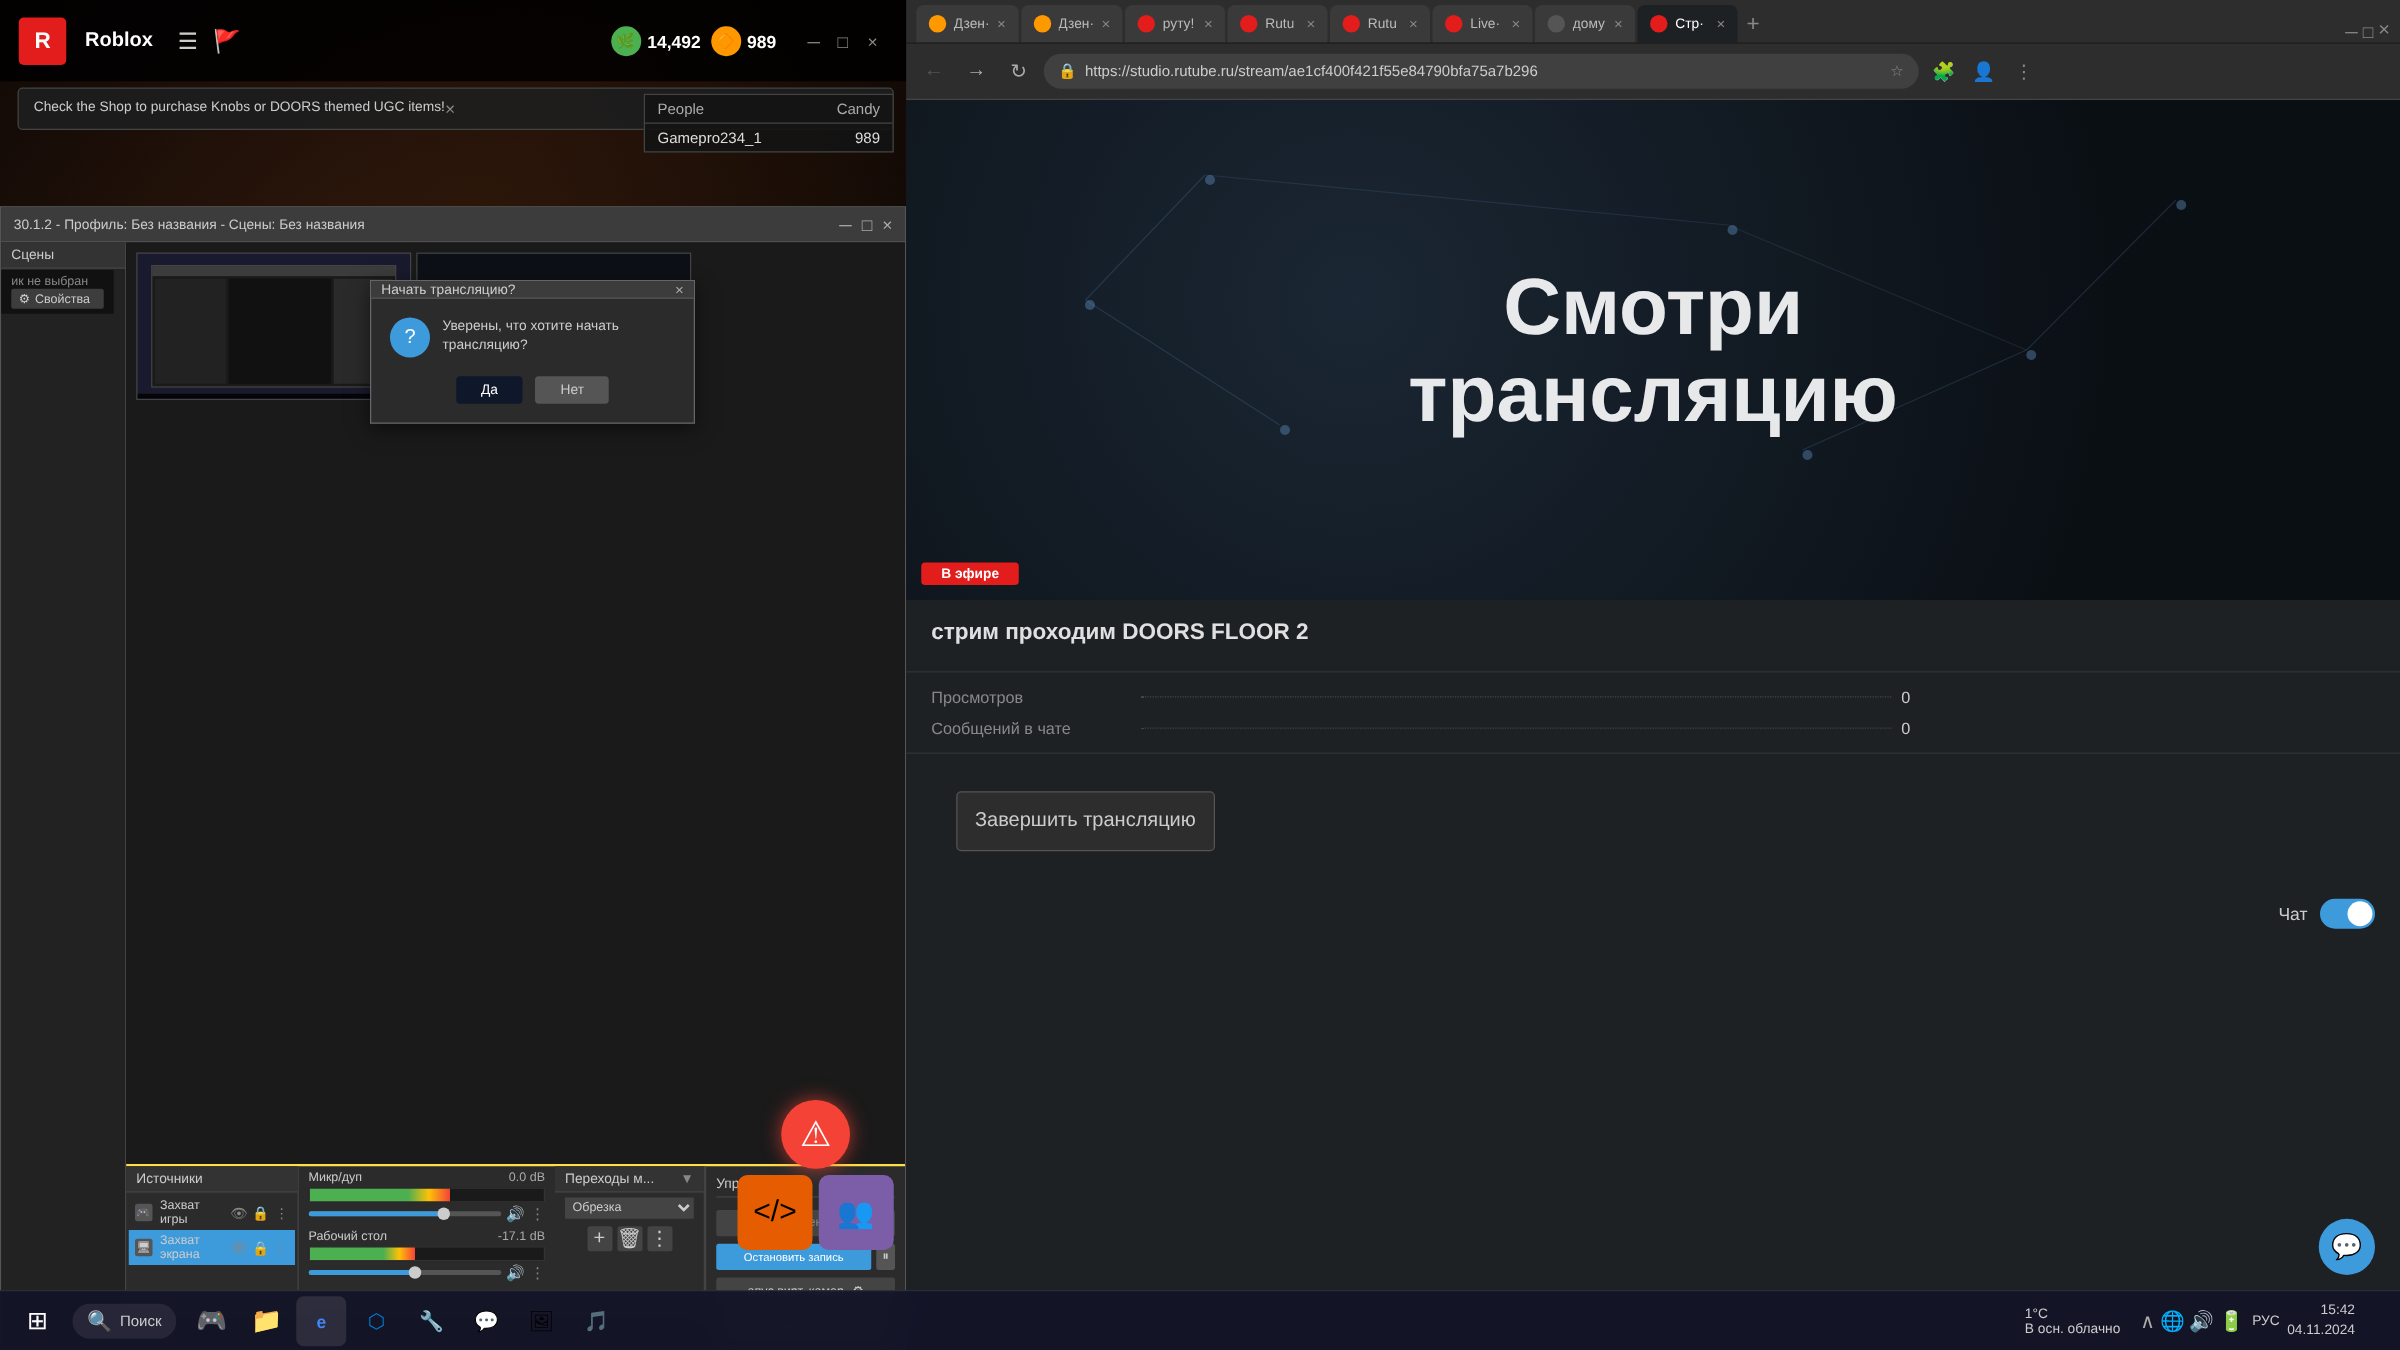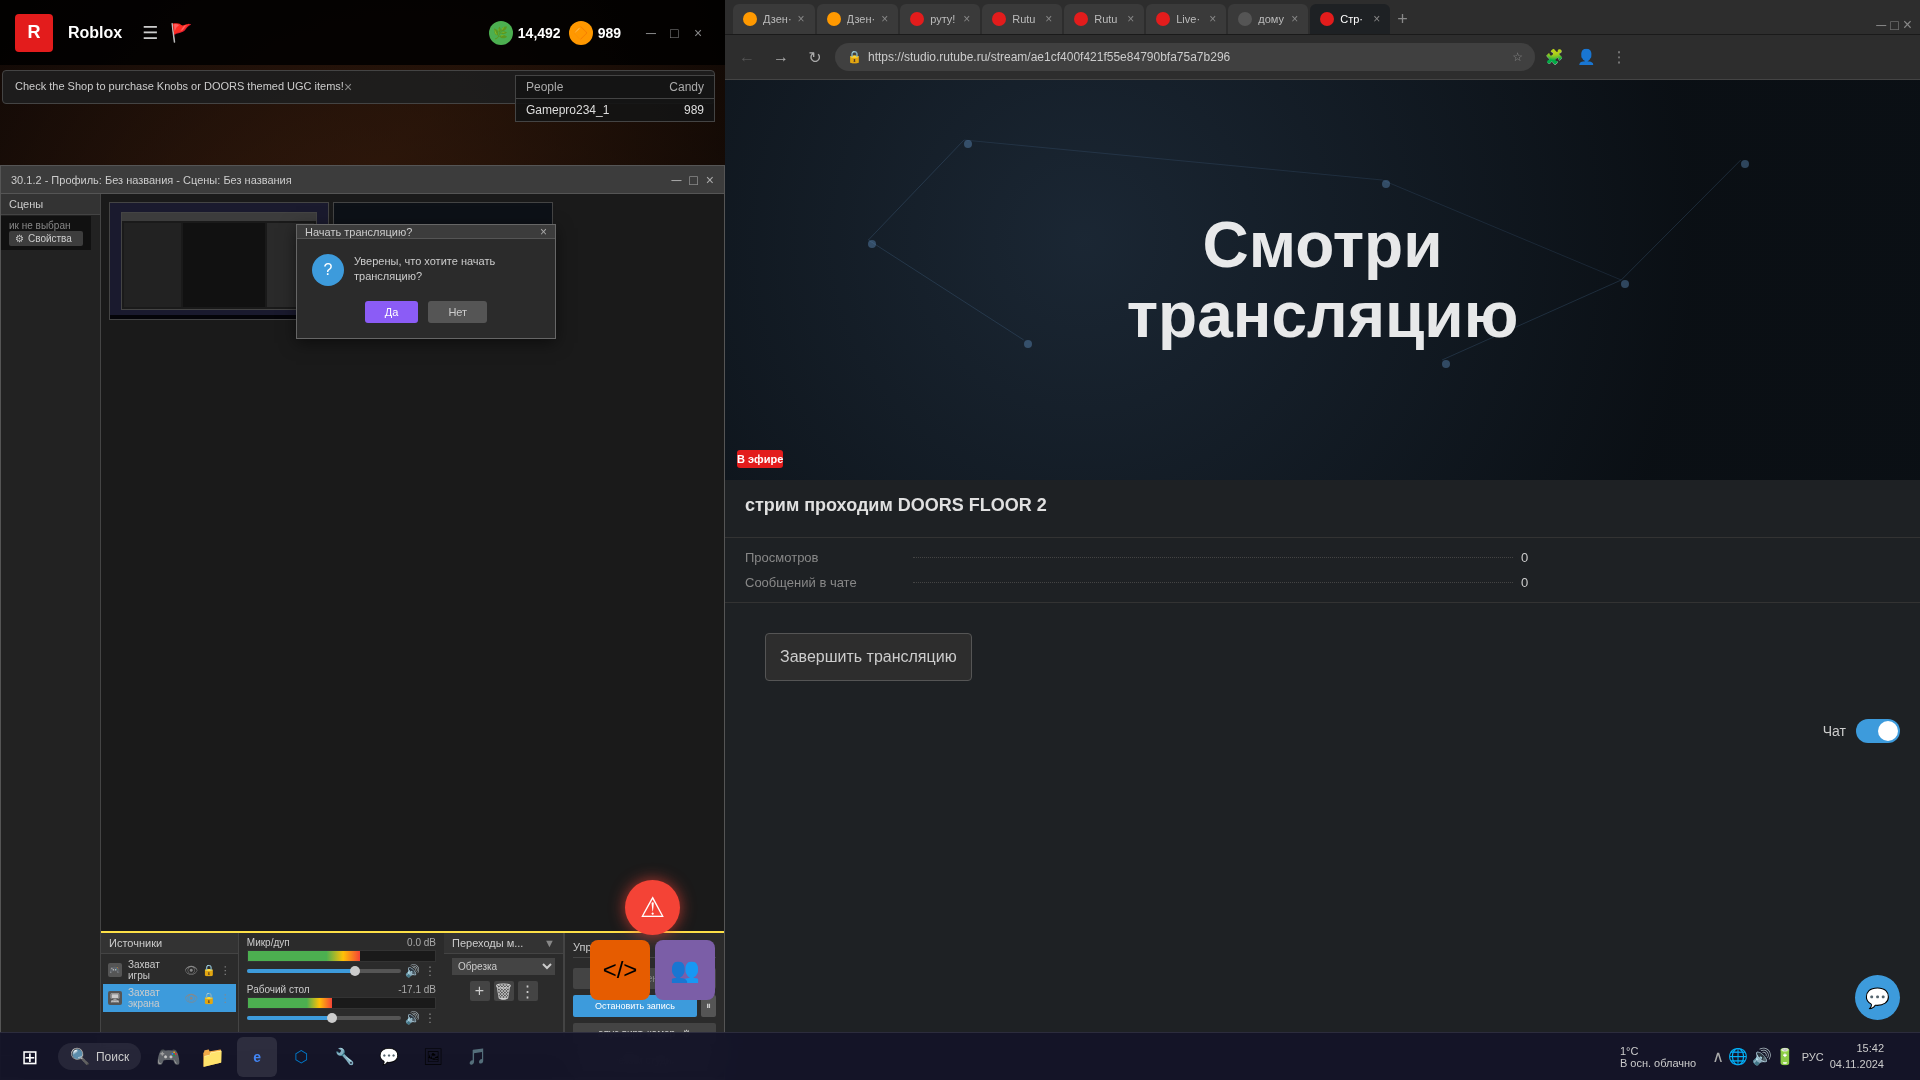--- a/index.html
+++ b/index.html
@@ -29,21 +29,21 @@
     .roblox-menu-icons { display: flex; gap: 12px; margin-left: 5px; }
     .roblox-menu-icon { color: #ccc; font-size: 18px; cursor: pointer; }
     .roblox-currency { display: flex; align-items: center; gap: 8px; margin-left: auto; }
     .currency-item { display: flex; align-items: center; gap: 5px; color: white; font-size: 14px; font-weight: 600; }
     .currency-icon { width: 24px; height: 24px; border-radius: 50%; display: flex; align-items: center; justify-content: center; font-size: 12px; }
     .robux-icon { background: #4CAF50; color: white; }
     .ticket-icon { background: #FF9800; color: white; }
 
     
     .roblox-banner {
-      position: absolute; top: 70px; left: 2px; right: 10px;
+      position: absolute; top: 70px; left: 14px; right: 10px;
       background: rgba(30,30,30,0.95); border: 1px solid #444; border-radius: 4px;
       padding: 8px 12px; z-index: 10; display: flex; align-items: flex-start;
     }
     .roblox-banner-text { color: #ccc; font-size: 11px; line-height: 1.4; max-width: 500px; }
     .roblox-banner-close { color: #888; font-size: 14px; cursor: pointer; }
 
     
     .people-candy-table {
       position: absolute; top: 75px; right: 10px; background: rgba(20,20,20,0.92);
       border: 1px solid #444; z-index: 10; min-width: 200px;
@@ -82,21 +82,21 @@
       background: #3c3c3c; height: 14px; display: flex; align-items: center; justify-content: space-between;
       padding: 0 8px; border-bottom: 1px solid #555;
     }
     .obs-dialog-title { color: #ccc; font-size: 11px; }
     .obs-dialog-close { color: #aaa; font-size: 12px; cursor: pointer; }
     .obs-dialog-content { padding: 15px; display: flex; gap: 10px; align-items: flex-start; }
     .obs-dialog-icon { width: 32px; height: 32px; background: #3d9bdc; border-radius: 50%; display: flex; align-items: center; justify-content: center; color: white; font-size: 16px; flex-shrink: 0; }
     .obs-dialog-text { color: #ccc; font-size: 11px; line-height: 1.4; }
     .obs-dialog-btns { display: flex; justify-content: center; gap: 10px; padding: 0 15px 15px; }
     .obs-dialog-btn { padding: 5px 20px; border: none; border-radius: 3px; cursor: pointer; font-size: 11px; }
-    .obs-dialog-btn-yes { background: #8b5cf6; color: white; }
+    .obs-dialog-btn-yes { background: #0f172a; color: white; }
     .obs-dialog-btn-no { background: #555; color: #ccc; }
     .obs-panel-header { background: #333; padding: 4px 8px; color: #ccc; font-size: 11px; border-bottom: 1px solid #444; }
 
     
     .source-item { display: flex; align-items: center; gap: 6px; padding: 3px 5px; cursor: pointer; }
     .source-item.active { background: #3d9bdc; }
     .source-icon { width: 14px; height: 14px; background: #555; border-radius: 2px; display: flex; align-items: center; justify-content: center; font-size: 9px; color: #ccc; flex-shrink: 0; }
     .source-name { color: #ccc; font-size: 10px; }
     .source-controls { display: flex; gap: 4px; margin-left: auto; }
     .source-ctrl-btn { color: #888; font-size: 11px; cursor: pointer; }
@@ -174,21 +174,21 @@
       background: radial-gradient(circle at 30% 40%, rgba(40,60,80,0.5) 0%, rgba(10,15,20,0.9) 70%);
     }
     .video-nodes { position: absolute; inset: 0; }
     .video-node { position: absolute; width: 8px; height: 8px; background: rgba(100,150,200,0.4); border-radius: 50%; }
     .video-title-overlay {
       position: relative; z-index: 2; text-align: center;
     }
     .video-main-title { color: rgba(255,255,255,0.9); font-size: 64px; font-weight: bold; line-height: 1.1; font-family: Arial, sans-serif; }
     .video-live-badge {
       position: absolute; bottom: 12px; left: 12px;
-      background: #e31c1c; color: white; font-size: 11px; padding: 3px 0; border-radius: 3px; font-weight: bold;
+      background: #e31c1c; color: white; font-size: 11px; padding: 3px 16px; border-radius: 3px; font-weight: bold;
     }
 
     
     .stream-info { padding: 15px 20px; border-bottom: 1px solid #333; }
     .stream-title { color: #e0e0e0; font-size: 18px; font-weight: 600; margin-bottom: 6px; }
     .stream-desc-toggle { color: #888; font-size: 13px; display: flex; align-items: center; gap: 4px; cursor: pointer; }
     .stream-stats-col { display: flex; flex-direction: column; gap: 10px; padding: 12px 20px; border-bottom: 1px solid #333; }
 
     
     .end-stream-btn {

